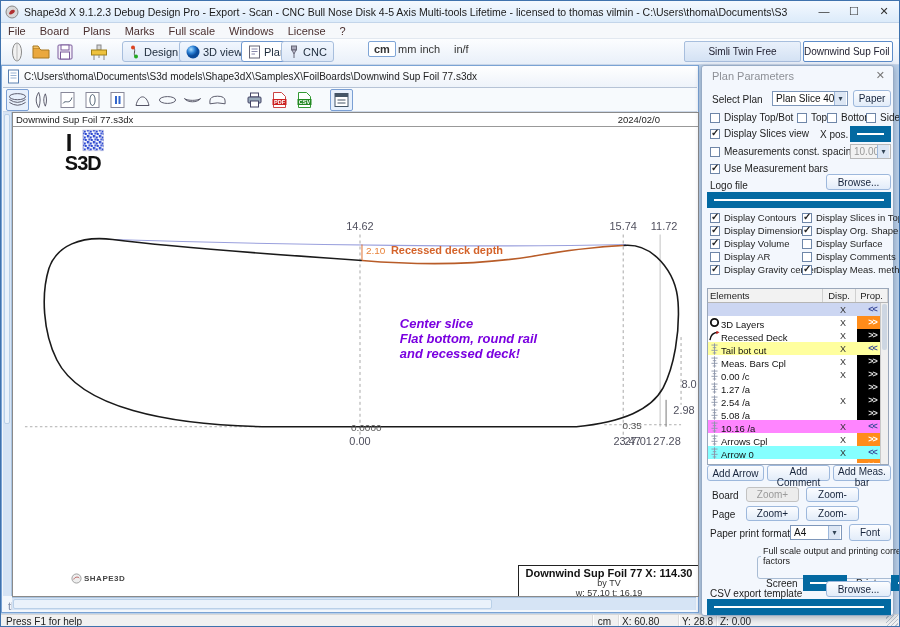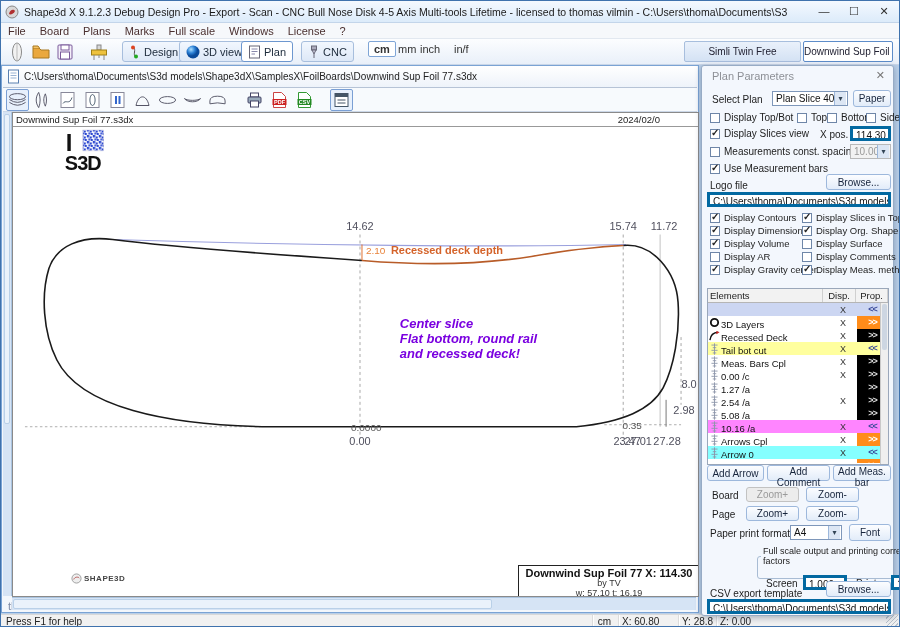--- a/index.html
+++ b/index.html
@@ -55,21 +55,21 @@
   .vscroll .thumb { position:absolute; left:1px; right:1px; top:2px; height:64%; background:#eaf2fb; border:1px solid #b9d0e8; border-radius:2px; }
   .hscroll { position:absolute; left:10px; right:2px; bottom:2px; height:13px; background:#d6e4f5; border-top:1px solid #aac4e0; }
   .hscroll .thumb { position:absolute; top:1px; bottom:1px; left:1px; width:70%; background:#eaf2fb; border:1px solid #b9d0e8; border-radius:2px; }
   .author { position:absolute; left:6px; top:534px; height:11px; overflow:hidden; font-size:11px; color:#7c8aa6; white-space:nowrap; }
 
   
   .panel { position:absolute; left:700px; top:0; width:193px; height:551px; background:#f3f7fd; border:1px solid #97abc5; border-radius:3px; box-shadow:0 2px 6px rgba(40,60,90,.35); z-index:6; font-size:10px; color:#1c1c1c; }
   .ptitle { position:absolute; left:10px; top:4px; font-size:11px; color:#8d9096; }
   .pclose { position:absolute; right:8px; top:3px; font-size:11px; color:#777; }
   .plabel { position:absolute; font-size:10px; color:#1c1c1c; white-space:nowrap; }
-  .pinput { position:absolute; background:#fff; border:3px solid #0369a1; font-size:10px; color:#111; padding:1px 3px; white-space:nowrap; overflow:hidden; }
+  .pinput { position:absolute; background:#fff; border:7px solid #0369a1; font-size:10px; color:#111; padding:1px 3px; white-space:nowrap; overflow:hidden; }
   .pbtn { position:absolute; background:linear-gradient(#fcfdff,#e2ecf9); border:1px solid #9db8dc; border-radius:3px; font-size:10px; color:#16243c; text-align:center; }
   .pbtn.dis { background:#ececec; border-color:#c2c2c2; color:#9a9a9a; }
   .combo { position:absolute; background:#fff; border:1px solid #7e97ba; font-size:10px; color:#111; padding:1px 14px 1px 3px; white-space:nowrap; overflow:hidden; }
   .combo::after { content:"▾"; position:absolute; right:1px; top:0; bottom:0; width:11px; background:#dce6f4; border-left:1px solid #9db8dc; font-size:8px; color:#345; text-align:center; line-height:13px; }
   .combo.dis { background:#f2f2f2; color:#999; border-color:#b8b8b8; }
   .cbrow { position:absolute; display:flex; align-items:center; gap:4px; white-space:nowrap; }
   .cb { width:10px; height:10px; background:#fff; border:1px solid #6e86a8; display:inline-block; position:relative; flex:0 0 auto; }
   .cb.checked::after { content:"✓"; position:absolute; left:0px; top:-3px; font-size:10px; font-weight:bold; color:#222; }
 
   .elements { position:absolute; left:5px; top:222px; width:182px; height:177px; border:1px solid #9aa7ba; background:#fff; }
@@ -169,21 +169,21 @@
         </svg>
       <span>3D view</span>
     </button>
     <button class="tbtn sel" style="left:240px">
       <svg width="13" height="14" viewBox="0 0 13 14">
           <rect x="1.5" y="1" width="10" height="12" fill="#fff" stroke="#667"></rect>
           <path d="M3.5,4 H9.5 M3.5,6.5 H9.5 M3.5,9 H7" stroke="#88a"></path>
         </svg>
       <span>Plan</span>
     </button>
-    <button class="tbtn" style="left:300px">
+    <button class="tbtn" style="left:280px">
       <svg width="12" height="14" viewBox="0 0 12 14">
           <rect x="3.5" y="1" width="5" height="4" fill="#aab" stroke="#667"></rect>
           <path d="M4,5 L8,5 L6,9 Z" fill="#ccd" stroke="#667"></path>
           <line x1="6" y1="9" x2="6" y2="13" stroke="#667"></line>
         </svg>
       <span>CNC</span>
     </button>
 
     <span id="units"></span>
 

